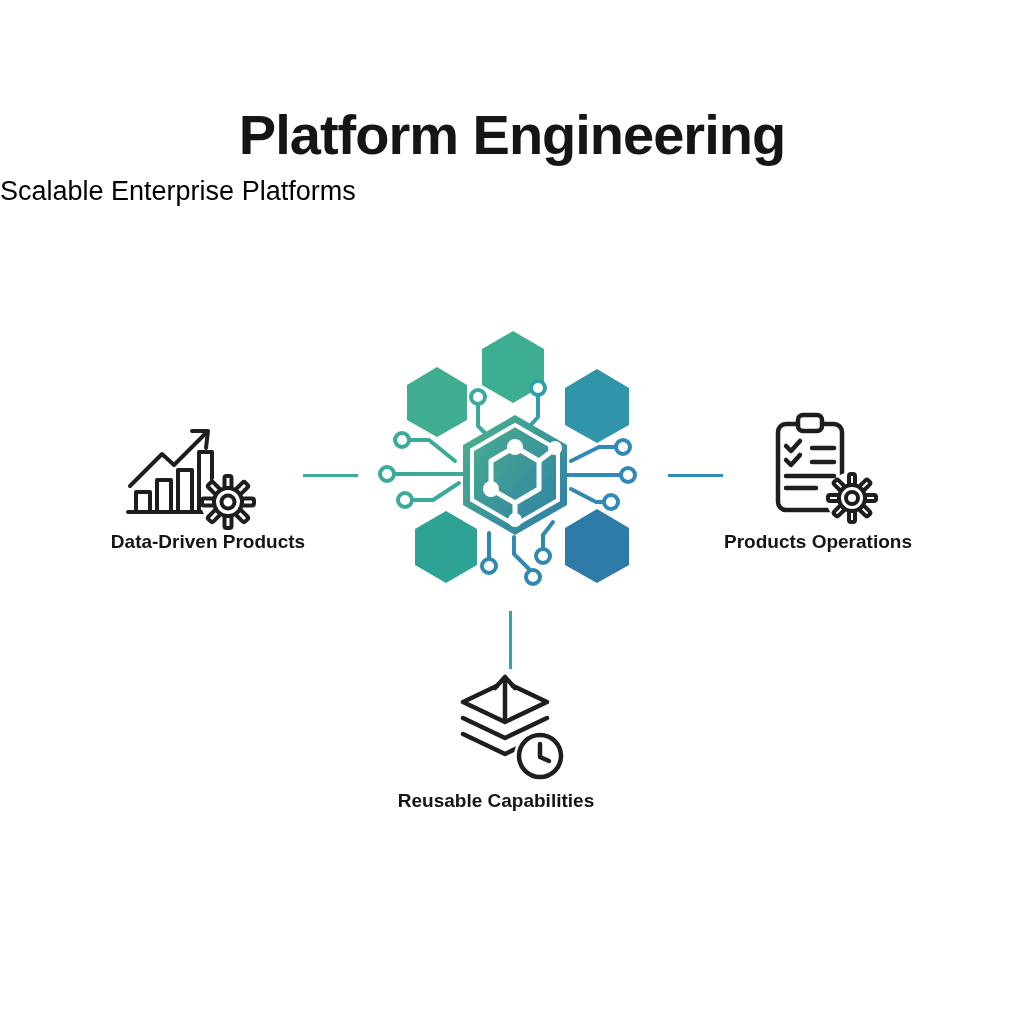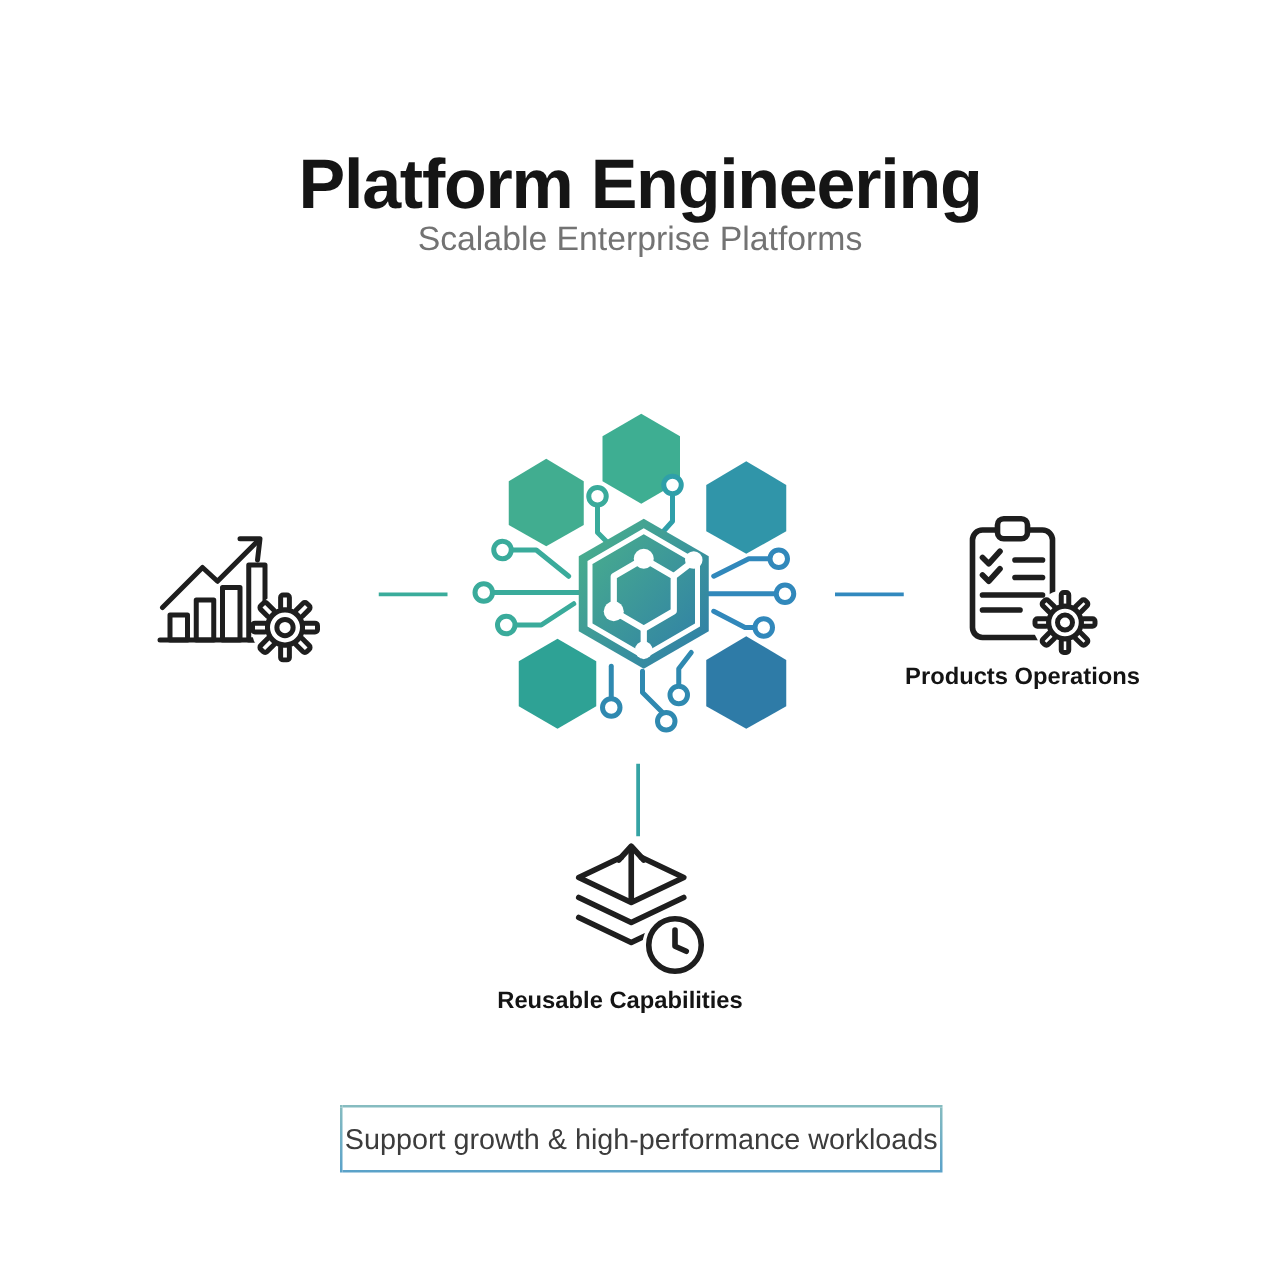--- a/index.html
+++ b/index.html
@@ -2,25 +2,25 @@
 <html><head>
 <meta charset="utf-8">
 <style>
   html,body{margin:0;padding:0;background:#ffffff;}
   .canvas{
     position:relative;width:1024px;height:1024px;background:#ffffff;
     font-family:"Liberation Sans",sans-serif;overflow:hidden;
   }
   .title{
     position:absolute;left:0;right:0;top:102px;text-align:center;
-    font-size:56px;font-weight:700;color:#151515;letter-spacing:-1px;margin:12px;
+    font-size:56px;font-weight:700;color:#151515;letter-spacing:-1px;margin:0;
   }
   .subtitle{
-    position:absolute;left:0;right:0;top:176px;text-align:center;
-    font-size:27px;font-weight:500;color:#737373;margin:0;
+    position:absolute;left:0;right:0;top:176px;
+    font-size:27px;font-weight:500;color:#000000;margin:0;
   }
   .center-graphic{position:absolute;left:375px;top:330px;width:280px;height:290px;}
   .icon-left{position:absolute;left:122px;top:420px;width:140px;height:110px;}
   .icon-right{position:absolute;left:752px;top:410px;width:135px;height:116px;}
   .icon-bottom{position:absolute;left:443px;top:670px;width:135px;height:118px;}
   .node-label{
     position:absolute;transform:translateX(-50%);white-space:nowrap;
     font-size:19px;font-weight:700;color:#141414;
   }
   .label-left{left:208px;top:531px;}
@@ -133,20 +133,21 @@
         <rect x="-3.5" y="-26" width="7" height="12" rx="2" transform="rotate(135)"></rect>
         <rect x="-3.5" y="-26" width="7" height="12" rx="2" transform="rotate(180)"></rect>
         <rect x="-3.5" y="-26" width="7" height="12" rx="2" transform="rotate(225)"></rect>
         <rect x="-3.5" y="-26" width="7" height="12" rx="2" transform="rotate(270)"></rect>
         <rect x="-3.5" y="-26" width="7" height="12" rx="2" transform="rotate(315)"></rect>
       </g>
       <circle r="14" fill="#ffffff"></circle>
       <circle r="6.5" fill="none"></circle>
     </g>
   </svg>
+  <div class="node-label label-left">Data-Driven Products</div>
 
   <svg class="icon-right" viewBox="0 0 135 116" aria-hidden="true">
     <g stroke="#1e1e1e" stroke-width="4.5" fill="none" stroke-linecap="round" stroke-linejoin="round">
       <rect x="26" y="14" width="64" height="86" rx="8"></rect>
       <rect x="46" y="5" width="24" height="16" rx="5" fill="#ffffff"></rect>
       <path d="M34,36 l5,5 9,-10"></path>
       <path d="M60,38 h22"></path>
       <path d="M34,50 l5,5 9,-10"></path>
       <path d="M60,52 h22"></path>
       <path d="M34,66 h48"></path>
@@ -182,17 +183,14 @@
       <path d="M52,18 L62,7 L72,18"></path>
     </g>
     <circle cx="97" cy="86" r="26" fill="#ffffff"></circle>
     <g stroke="#1e1e1e" stroke-width="4.5" fill="none" stroke-linecap="round" stroke-linejoin="round">
       <circle cx="97" cy="86" r="21" fill="#ffffff"></circle>
       <path d="M97,74 L97,87 L106,91"></path>
     </g>
   </svg>
   <div class="node-label label-bottom">Reusable Capabilities</div>
 
-  <div class="banner">
-    <span>Support growth &amp; high-performance workloads</span>
-  </div>
 
 </div>
 
 </body></html>

